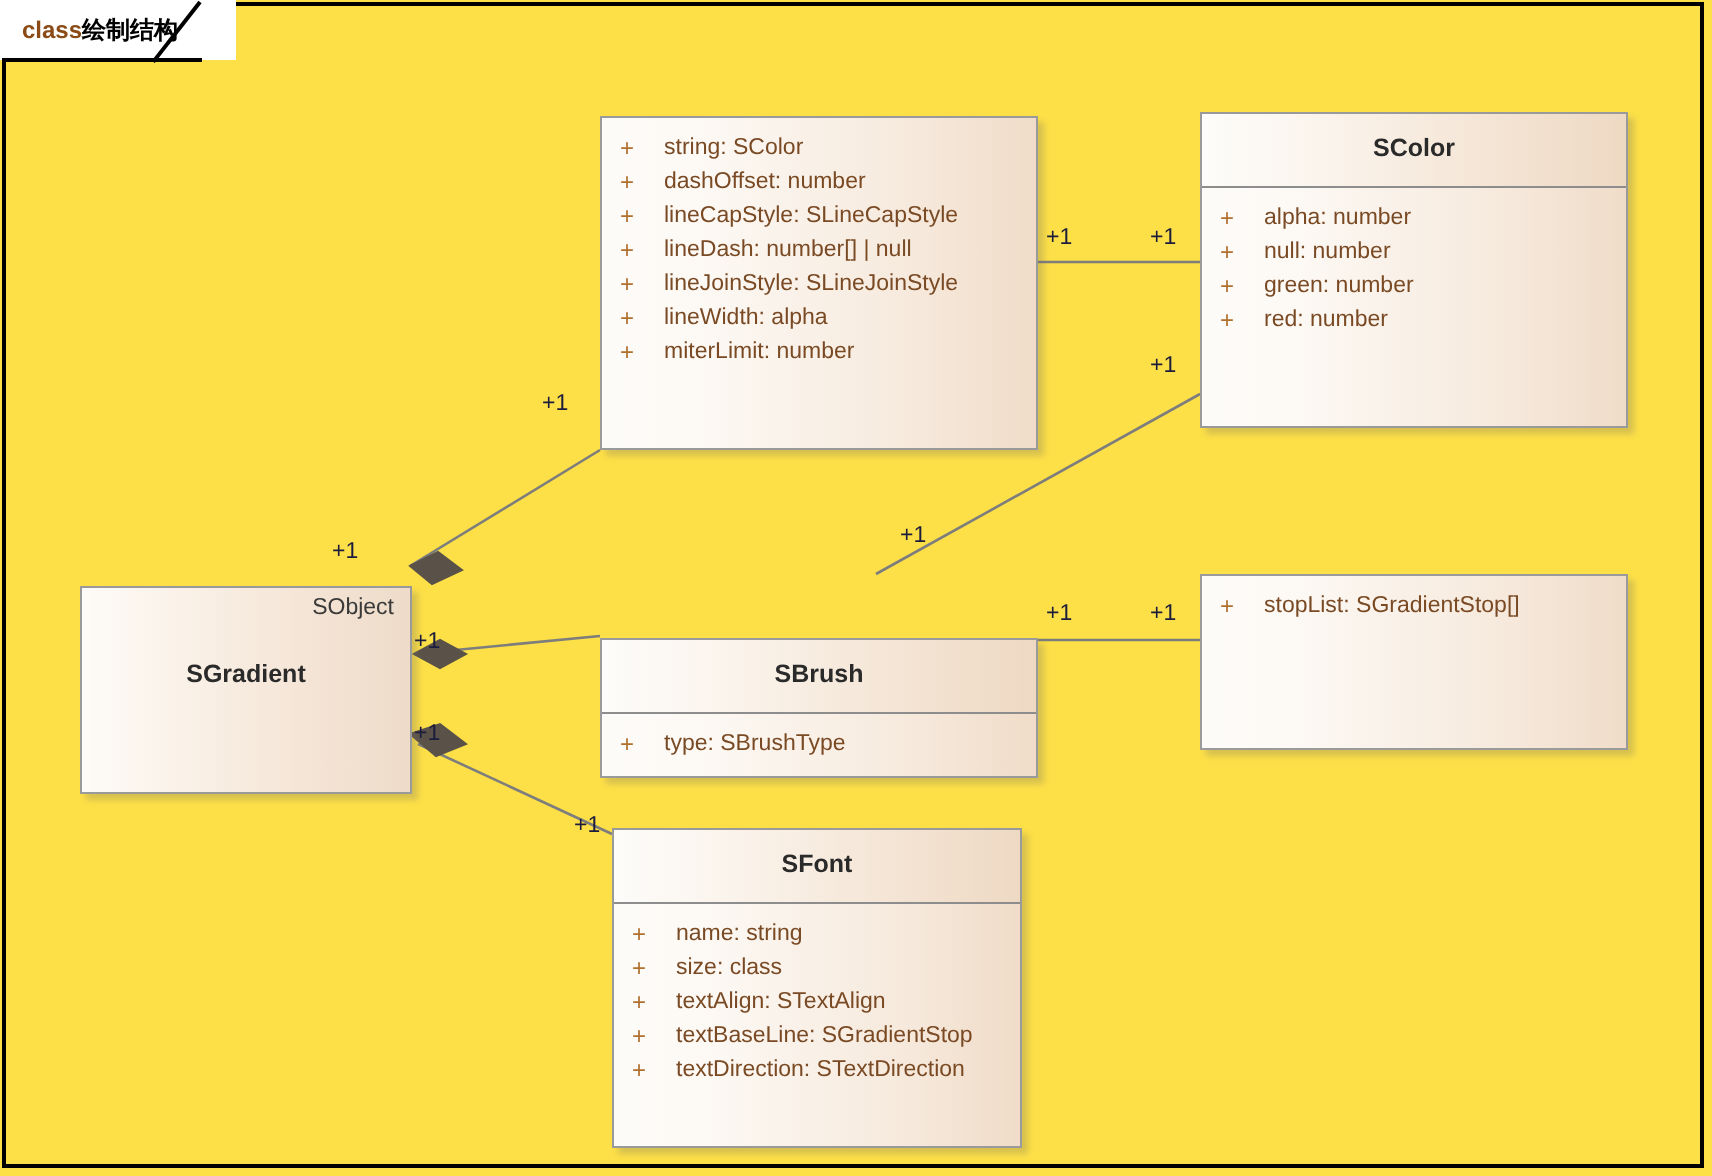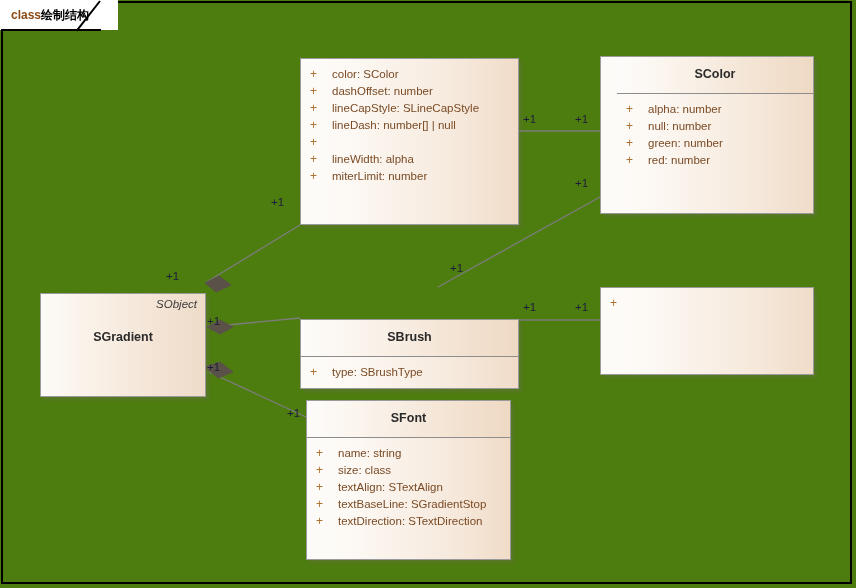--- a/index.html
+++ b/index.html
@@ -7,21 +7,21 @@
     padding: 0;
     background: #ffffff;
   }
   body {
     font-family: "Liberation Sans", "DejaVu Sans", sans-serif;
   }
   #canvas {
     position: relative;
     width: 856px;
     height: 588px;
-    background: #4d7c0f;
+    background: #fde047;
     overflow: hidden;
   }
   
   #frame {
     position: absolute;
     left: 1px;
     top: 1px;
     width: 851px;
     height: 583px;
     border: 2px solid #000000;
@@ -125,21 +125,20 @@
     color: #2a2a2a;
   }
   .uml-header .cls-name.abstract {
     font-style: italic;
   }
   .uml-header .stereotype {
     position: absolute;
     right: 8px;
     top: 4px;
     font-size: 11.5px;
-    font-style: italic;
     color: #3a3a3a;
   }
   .uml-body {
     position: relative;
     padding-top: 7px;
     box-sizing: border-box;
   }
   .attr-row {
     position: relative;
     height: 17px;
@@ -238,49 +237,50 @@
     <div class="uml-header">
       <div class="stereotype">SObject</div>
       <div class="cls-name">SGradient</div>
     </div>
   </div>
 
   <div class="uml-class" style="left:300px; top:58px; width:219px; height:167px;">
     <div class="uml-body">
       <div class="attr-row">
         <span class="attr-vis">+</span>
-        <span class="attr-text">color: SColor</span>
+        <span class="attr-text">string: SColor</span>
       </div>
       <div class="attr-row">
         <span class="attr-vis">+</span>
         <span class="attr-text">dashOffset: number</span>
       </div>
       <div class="attr-row">
         <span class="attr-vis">+</span>
         <span class="attr-text">lineCapStyle: SLineCapStyle</span>
       </div>
       <div class="attr-row">
         <span class="attr-vis">+</span>
         <span class="attr-text">lineDash: number[] | null</span>
       </div>
       <div class="attr-row">
         <span class="attr-vis">+</span>
+        <span class="attr-text">lineJoinStyle: SLineJoinStyle</span>
       </div>
       <div class="attr-row">
         <span class="attr-vis">+</span>
         <span class="attr-text">lineWidth: alpha</span>
       </div>
       <div class="attr-row">
         <span class="attr-vis">+</span>
         <span class="attr-text">miterLimit: number</span>
       </div>
     </div>
   </div>
 
-  <div class="uml-class" style="left:600px; top:56px; width:214px; height:158px;padding-left:16px;">
+  <div class="uml-class" style="left:600px; top:56px; width:214px; height:158px;">
     <div class="uml-header">
       <div class="cls-name">SColor</div>
     </div>
     <div class="uml-body">
       <div class="attr-row">
         <span class="attr-vis">+</span>
         <span class="attr-text">alpha: number</span>
       </div>
       <div class="attr-row">
         <span class="attr-vis">+</span>
@@ -306,25 +306,26 @@
         <span class="attr-vis">+</span>
         <span class="attr-text">type: SBrushType</span>
       </div>
     </div>
   </div>
 
   <div class="uml-class" style="left:600px; top:287px; width:214px; height:88px;">
     <div class="uml-body">
       <div class="attr-row">
         <span class="attr-vis">+</span>
-      </div>
-    </div>
-  </div>
-
-  <div class="uml-class" style="left:306px; top:400px; width:205px; height:160px;">
+        <span class="attr-text">stopList: SGradientStop[]</span>
+      </div>
+    </div>
+  </div>
+
+  <div class="uml-class" style="left:306px; top:414px; width:205px; height:160px;">
     <div class="uml-header">
       <div class="cls-name">SFont</div>
     </div>
     <div class="uml-body">
       <div class="attr-row">
         <span class="attr-vis">+</span>
         <span class="attr-text">name: string</span>
       </div>
       <div class="attr-row">
         <span class="attr-vis">+</span>

